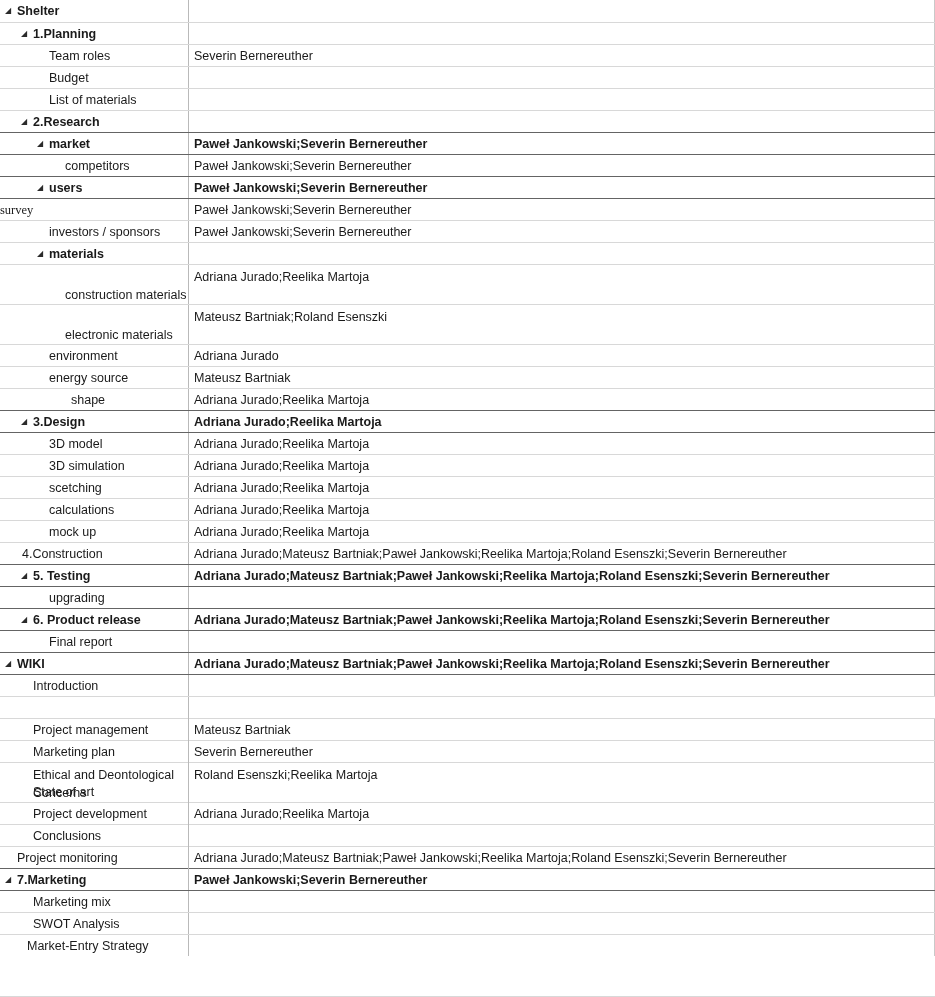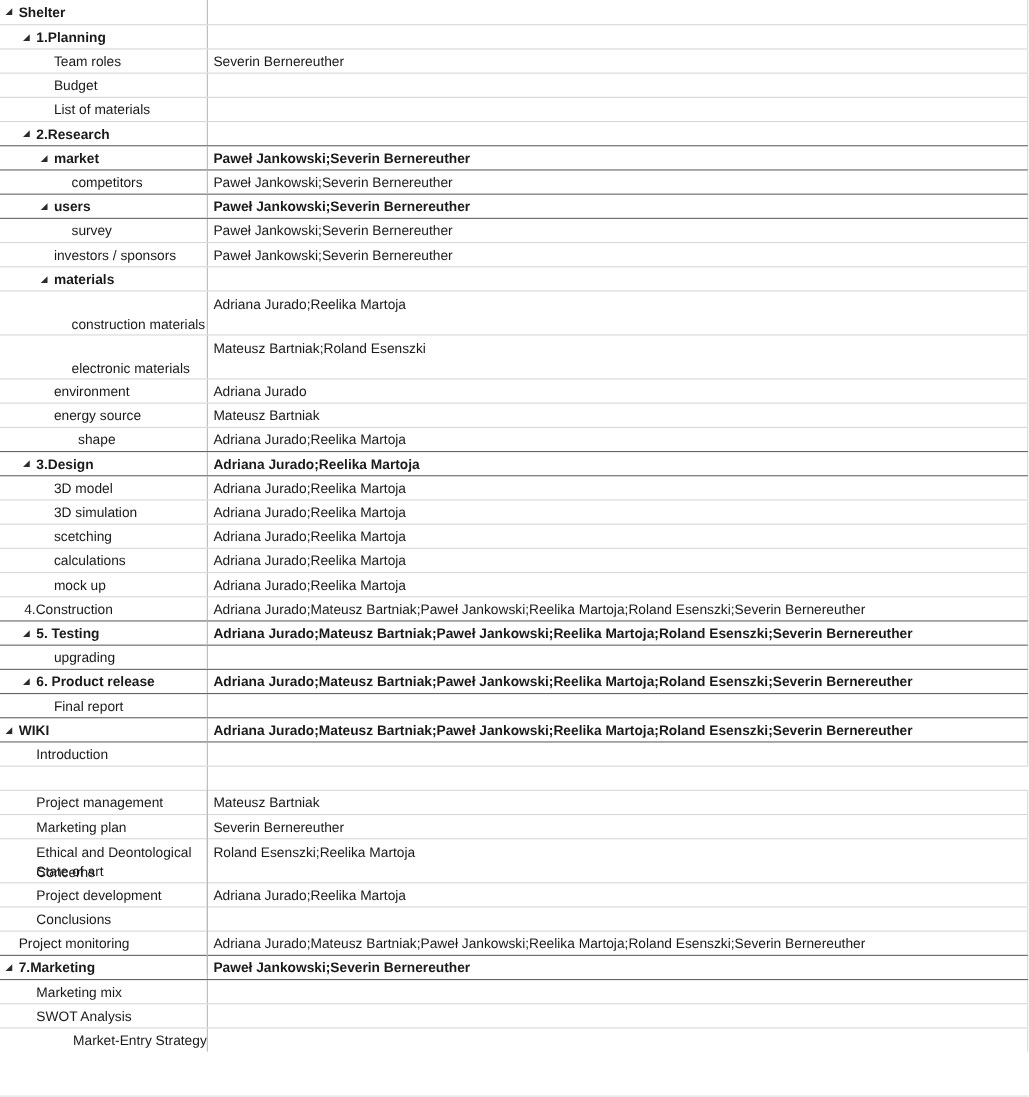--- a/index.html
+++ b/index.html
@@ -137,21 +137,21 @@
     <div class="row h1" style="border-top-color: rgb(100, 100, 100);">
       <div class="cell namecell" style="padding-left: 49px;">
         <span class="tri" style="left: 37px;">◢</span>
         <span class="tasklabel bold">users</span>
       </div>
       <div class="cell valuecell bold">
         <span>Paweł Jankowski;Severin Bernereuther</span>
       </div>
     </div>
     <div class="row h1" style="border-top-color: rgb(100, 100, 100);">
-      <div class="cell namecell" style="padding-left: 65px;">
+      <div class="cell namecell" style=" font-family: Liberation Serif, serif;">
         <span class="tasklabel">survey</span>
       </div>
       <div class="cell valuecell">
         <span>Paweł Jankowski;Severin Bernereuther</span>
       </div>
     </div>
     <div class="row h1" style="border-top-color: rgb(216, 216, 216);">
       <div class="cell namecell" style="padding-left: 49px;">
         <span class="tasklabel">investors / sponsors</span>
       </div>
@@ -391,20 +391,20 @@
     </div>
     <div class="row h1" style="border-top-color: rgb(216, 216, 216);">
       <div class="cell namecell" style="padding-left: 33px;">
         <span class="tasklabel">SWOT Analysis</span>
       </div>
       <div class="cell valuecell">
         <span></span>
       </div>
     </div>
     <div class="row h1" style="border-top-color: rgb(216, 216, 216);">
-      <div class="cell namecell" style="padding-left: 27px; justify-content: flex-end;">
+      <div class="cell namecell" style="padding-left: 27px;">
         <span class="tasklabel">Market-Entry Strategy</span>
       </div>
       <div class="cell valuecell">
         <span></span>
       </div>
     </div>
   </div>
 
 </body></html>

